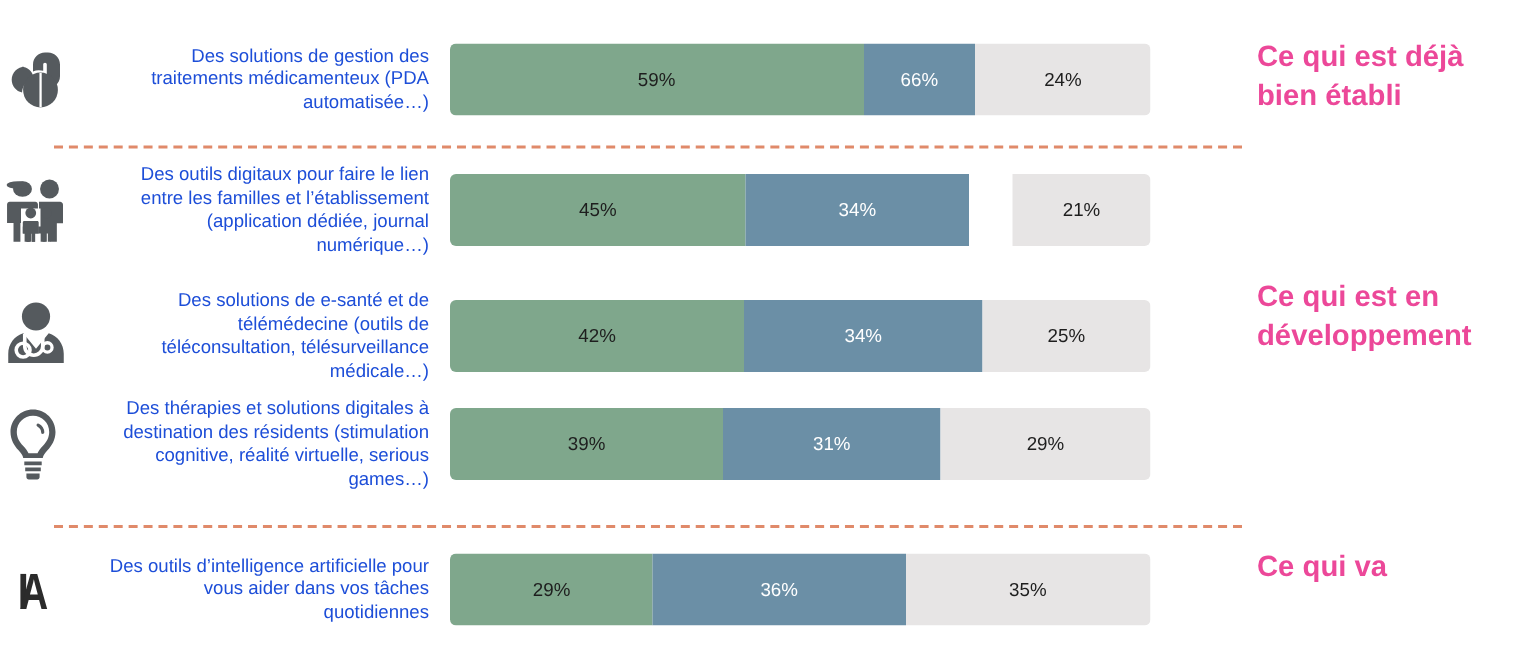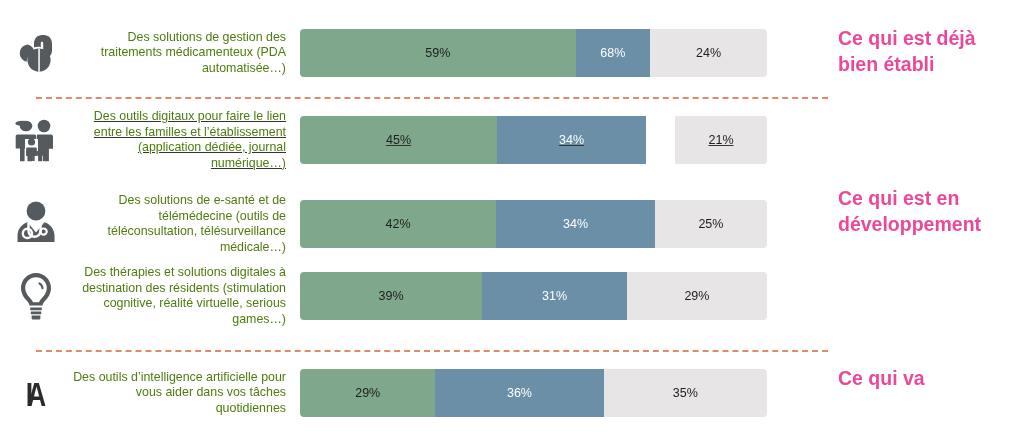--- a/index.html
+++ b/index.html
@@ -22,33 +22,33 @@
     position:absolute;
     left:0;right:0;
     display:flex;
     align-items:center;
   }
   .icon-cell{
     width:72px;
     min-width:72px;
     display:flex;
     align-items:center;
-    justify-content:center;
+    justify-content:flex-start;
     color:#4d7c0f;
   }
   .icon-cell svg{display:block;}
   .label-cell{
     width:228px;
     min-width:228px;
     padding-right:14px;
     box-sizing:border-box;
     text-align:right;
     font-size:12.4px;
     line-height:15.5px;
-    color:#4d7c0f;
+    color:#1d4ed8;
   }
   .bar-cell{
     width:467px;
     min-width:467px;
     height:48px;
     display:flex;
     border-radius:4px;
     overflow:hidden;
   }
   .seg{
@@ -94,28 +94,28 @@
       <svg width="48" height="44" viewBox="0 0 48 44" aria-hidden="true">
         <path d="M30 4c-4.4 0-8 3.6-8 8v4.6c1.2-.5 2.5-.8 3.9-.8 1 0 2 .1 2.9.4V12c0-.7.5-1.2 1.2-1.2s1.2.5 1.2 1.2v8.2c2.1 1.6 3.6 3.9 4.2 6.6.5-.2 1-.4 1.4-.7 2.1-1.4 3.2-3.8 3.2-6.3V12c0-4.4-3.6-8-8-8z" fill="#555a5e"></path>
         <path d="M16.5 13.5c-4.8 0-8.7 3.9-8.7 8.7 0 4.2 3 7.7 6.9 8.5.3-4.4 3-8.2 6.8-10 .3-.1.5-.2.8-.3-.6-4-4.1-6.9-8.1-6.9h2.3z" fill="#555a5e"></path>
         <circle cx="27" cy="29" r="11.6" fill="#555a5e"></circle>
         <rect x="26.3" y="17.6" width="1.5" height="22.9" fill="#ffffff"></rect>
       </svg>
     </div>
     <div class="label-cell">Des solutions de gestion des traitements médicamenteux (PDA automatisée…)</div>
     <div class="bar-cell">
       <div class="seg s1" style="width:59%;">59%</div>
-      <div class="seg s2" style="width:16%;">68%</div>
+      <div class="seg s2" style="width:16%;">66%</div>
       <div class="seg s3" style="width:25%;">24%</div>
     </div>
   </div>
 
   <div class="sep" style="top:97px;"></div>
 
-  <div class="row" style="top:110px;height:60px;text-decoration:underline;">
+  <div class="row" style="top:110px;height:60px;">
     <div class="icon-cell">
       <svg width="50" height="46" viewBox="0 0 50 46" aria-hidden="true">
         <ellipse cx="15" cy="9" rx="6.3" ry="5.2" fill="#555a5e"></ellipse>
         <ellipse cx="12" cy="6.4" rx="7.6" ry="2.6" fill="#555a5e"></ellipse>
         <circle cx="33" cy="9" rx="6.3" r="6.3" fill="#555a5e"></circle>
         <path d="M6.5 17.5h17c1 0 1.8.8 1.8 1.8v11.4H21v13.5h-4.6V31.6h-2.8v12.6H9V31.6H4.7V19.3c0-1 .8-1.8 1.8-1.8z" fill="#555a5e"></path>
         <path d="M26 17.5h14c1.1 0 2 .9 2 2v12.3h-4.1v12.4h-4.2V31.8h-2.5v12.4h-4.1V31.8H26z" fill="#555a5e"></path>
         <circle cx="20.5" cy="25" r="3.6" fill="#555a5e"></circle>
         <path d="M16.2 30.4h8.6c.6 0 1 .4 1 1v7.3h-2.4v5.4h-2.1v-5.4h-1.5v5.4h-2.1v-5.4h-2.5v-7.3c0-.6.4-1 1-1z" fill="#555a5e"></path>
         <circle cx="31" cy="25" r="3.6" fill="#555a5e"></circle>

